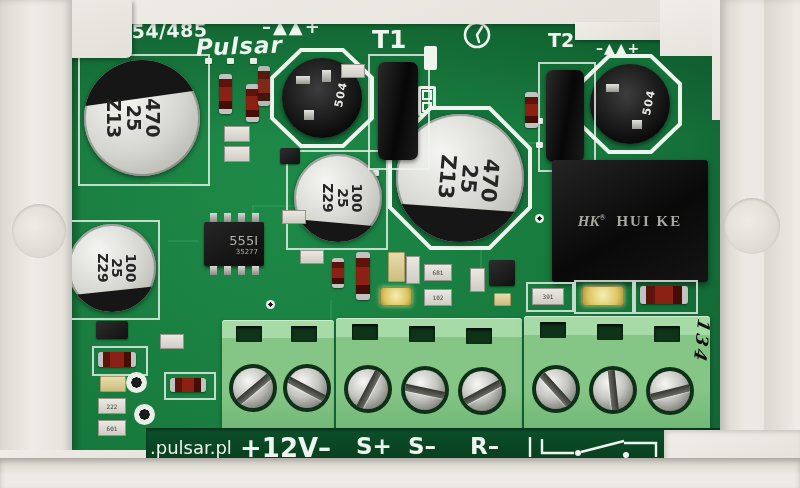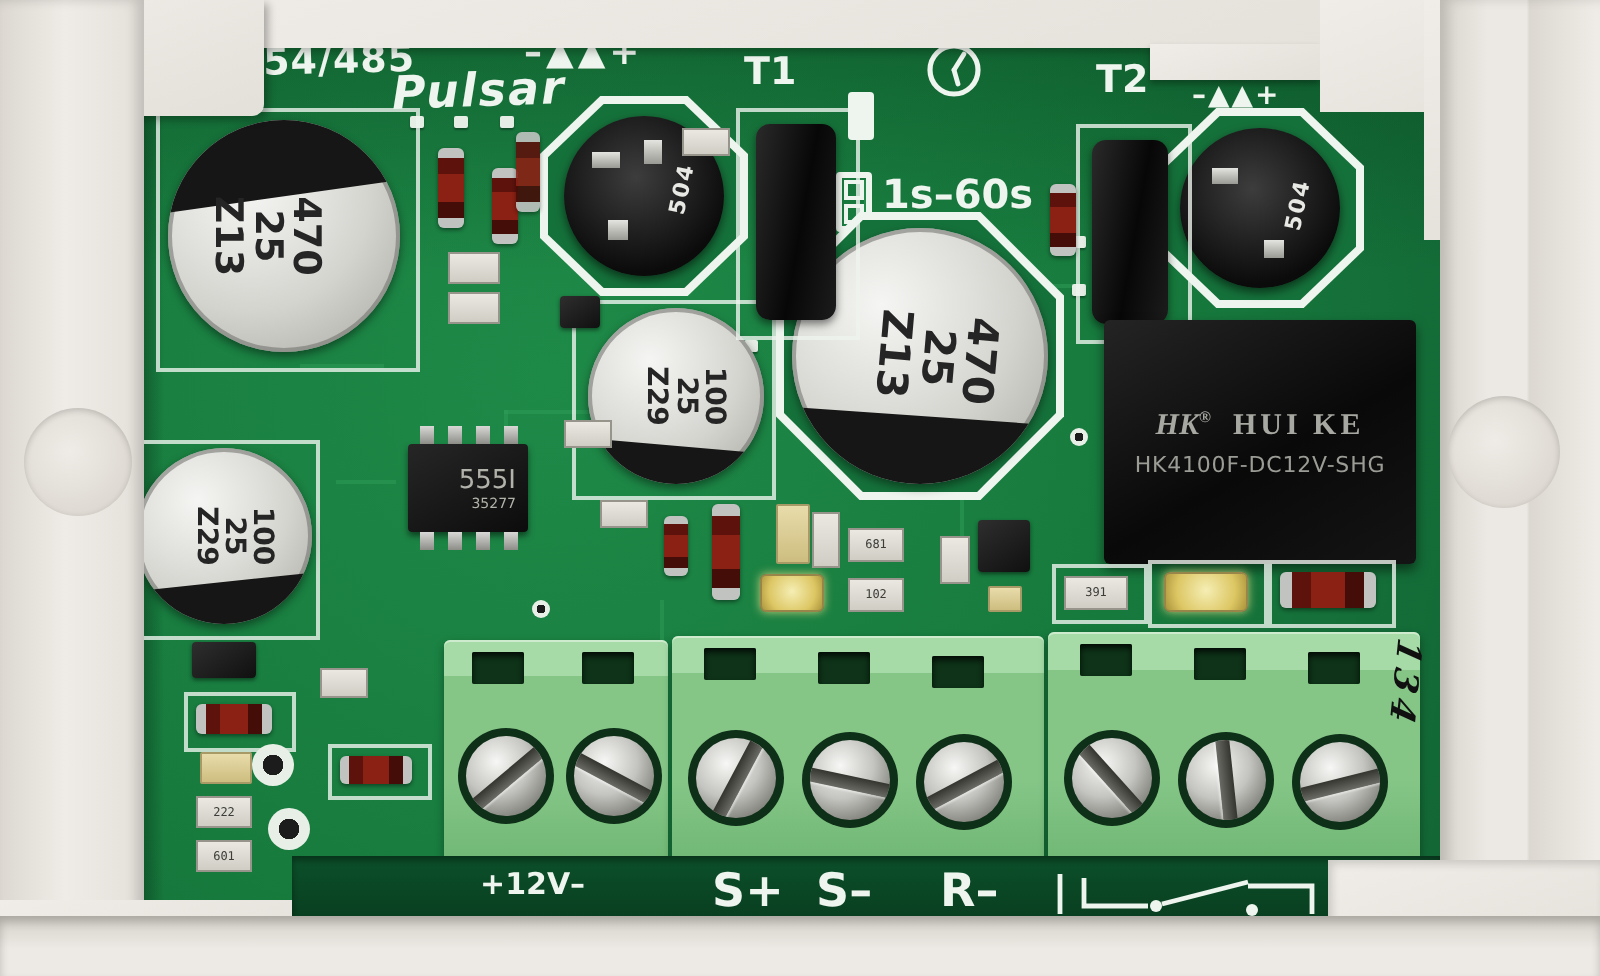--- a/index.html
+++ b/index.html
@@ -105,34 +105,33 @@
   <i class="pad" style="left:372px;top:194px"></i>
   <i class="pad" style="left:536px;top:118px"></i>
   <i class="pad" style="left:536px;top:142px"></i>
   <i class="hole" style="left:535px;top:214px;width:9px;height:9px"></i>
   <i class="hole" style="left:266px;top:300px;width:9px;height:9px"></i>
 
   <span class="silk" style="left:84px;top:20px;font-size:19px;letter-spacing:.5px;transform:rotate(-1.5deg)">MP454/485</span>
   <span class="silk" style="left:196px;top:33px;font-size:23px;font-style:italic;letter-spacing:1px;transform:rotate(-2deg)">Pulsar</span>
   <span class="silk" style="left:262px;top:16px;font-size:18px;letter-spacing:2px">–▲▲+</span>
   <span class="silk" style="left:596px;top:40px;font-size:14px;letter-spacing:1px">–▲▲+</span>
-  <span class="silk" style="left:372px;top:25px;font-size:19px">T1</span>
+  <span class="silk" style="left:372px;top:25px;font-size:25px">T1</span>
   <span class="silk" style="left:548px;top:29px;font-size:19px">T2</span>
 
   <svg class="abs" style="left:461px;top:19px" width="32" height="32" viewBox="0 0 32 32">
     <circle cx="16" cy="16" r="12" fill="none" stroke="#eef4ee" stroke-width="2.6"></circle>
     <line x1="16" y1="16" x2="21" y2="8" stroke="#eef4ee" stroke-width="2.4" stroke-linecap="round"></line>
     <line x1="16" y1="16" x2="18" y2="23" stroke="#eef4ee" stroke-width="2.4" stroke-linecap="round"></line>
   </svg>
   <i class="abs" style="left:424px;top:46px;width:13px;height:24px;background:#eef4ee;border-radius:2px"></i>
   <div class="jumper" style="left:418px;top:86px;width:12px;height:24px">
       <i></i>
       <i></i>
     </div>
-  <span class="silk" style="left:441px;top:85px;font-size:20px">1s–60s</span>
 
   <div class="oct" style="left:270px;top:48px;width:104px;height:100px">
       <div class="inner"></div>
     </div>
   <div class="pot" style="left:282px;top:58px;width:80px;height:80px">
     <i class="bit" style="left:14px;top:18px;width:14px;height:8px"></i>
     <i class="bit" style="left:40px;top:12px;width:9px;height:12px"></i>
     <i class="bit" style="left:22px;top:52px;width:10px;height:10px"></i>
     <span class="mark" style="right:8px;top:30px;transform:rotate(-78deg)">504</span>
   </div>
@@ -200,21 +199,20 @@
       <i class="icpin" style="left:48px;bottom:-9px"></i>
     <span style="font-size:13px">555I</span>
     <span style="font-size:7px">35277</span>
   </div>
 
   <div class="relay">
     <div class="r1">
       <span><span class="lg">HK</span><sup>®</sup></span>
       <span>HUI KE</span>
     </div>
-    <div class="r2">HK4100F-DC12V-SHG</div>
   </div>
 
   <div class="outline" style="left:526px;top:282px;width:44px;height:26px"></div>
   <div class="smd" style="left:532px;top:288px;width:30px;height:15px">391</div>
   <div class="outline" style="left:574px;top:280px;width:56px;height:30px"></div>
   <div class="ledy" style="left:582px;top:286px;width:40px;height:18px"></div>
   <div class="outline" style="left:634px;top:280px;width:60px;height:30px"></div>
   <i class="melf" style="left:640px;top:286px;width:48px;height:18px"></i>
 
   <i class="melf v" style="left:219px;top:74px;width:13px;height:40px"></i>
@@ -281,21 +279,22 @@
       <div class="screw" style="--a:48deg"></div>
     </div>
   <div class="screwpit" style="left:589px;top:366px">
       <div class="screw" style="--a:84deg"></div>
     </div>
   <div class="screwpit" style="left:646px;top:367px">
       <div class="screw" style="--a:-14deg"></div>
     </div>
 
   <div class="strip"></div>
-  <span class="silk" style="left:240px;top:433px;font-size:15px">+12V–</span>
+  <span class="silk" style="left:150px;top:437px;font-size:18px;font-weight:normal">.pulsar.pl</span>
+  <span class="silk" style="left:240px;top:433px;font-size:26px">+12V–</span>
   <span class="silk" style="left:356px;top:433px;font-size:23px">S+</span>
   <span class="silk" style="left:408px;top:433px;font-size:23px">S–</span>
   <span class="silk" style="left:470px;top:433px;font-size:23px">R–</span>
   <svg class="abs" style="left:528px;top:434px" width="136" height="26" viewBox="0 0 136 26">
     <path d="M2,3 V23" stroke="#eef4ee" stroke-width="2.4" fill="none"></path>
     <path d="M14,5 V19 H46" stroke="#eef4ee" stroke-width="2.4" fill="none"></path>
     <circle cx="50" cy="19" r="3" fill="#eef4ee"></circle>
     <path d="M53,18 L96,7" stroke="#eef4ee" stroke-width="2.4" fill="none"></path>
     <circle cx="98" cy="21" r="3" fill="#eef4ee"></circle>
     <path d="M96,9 H128 V23" stroke="#eef4ee" stroke-width="2.4" fill="none"></path>

